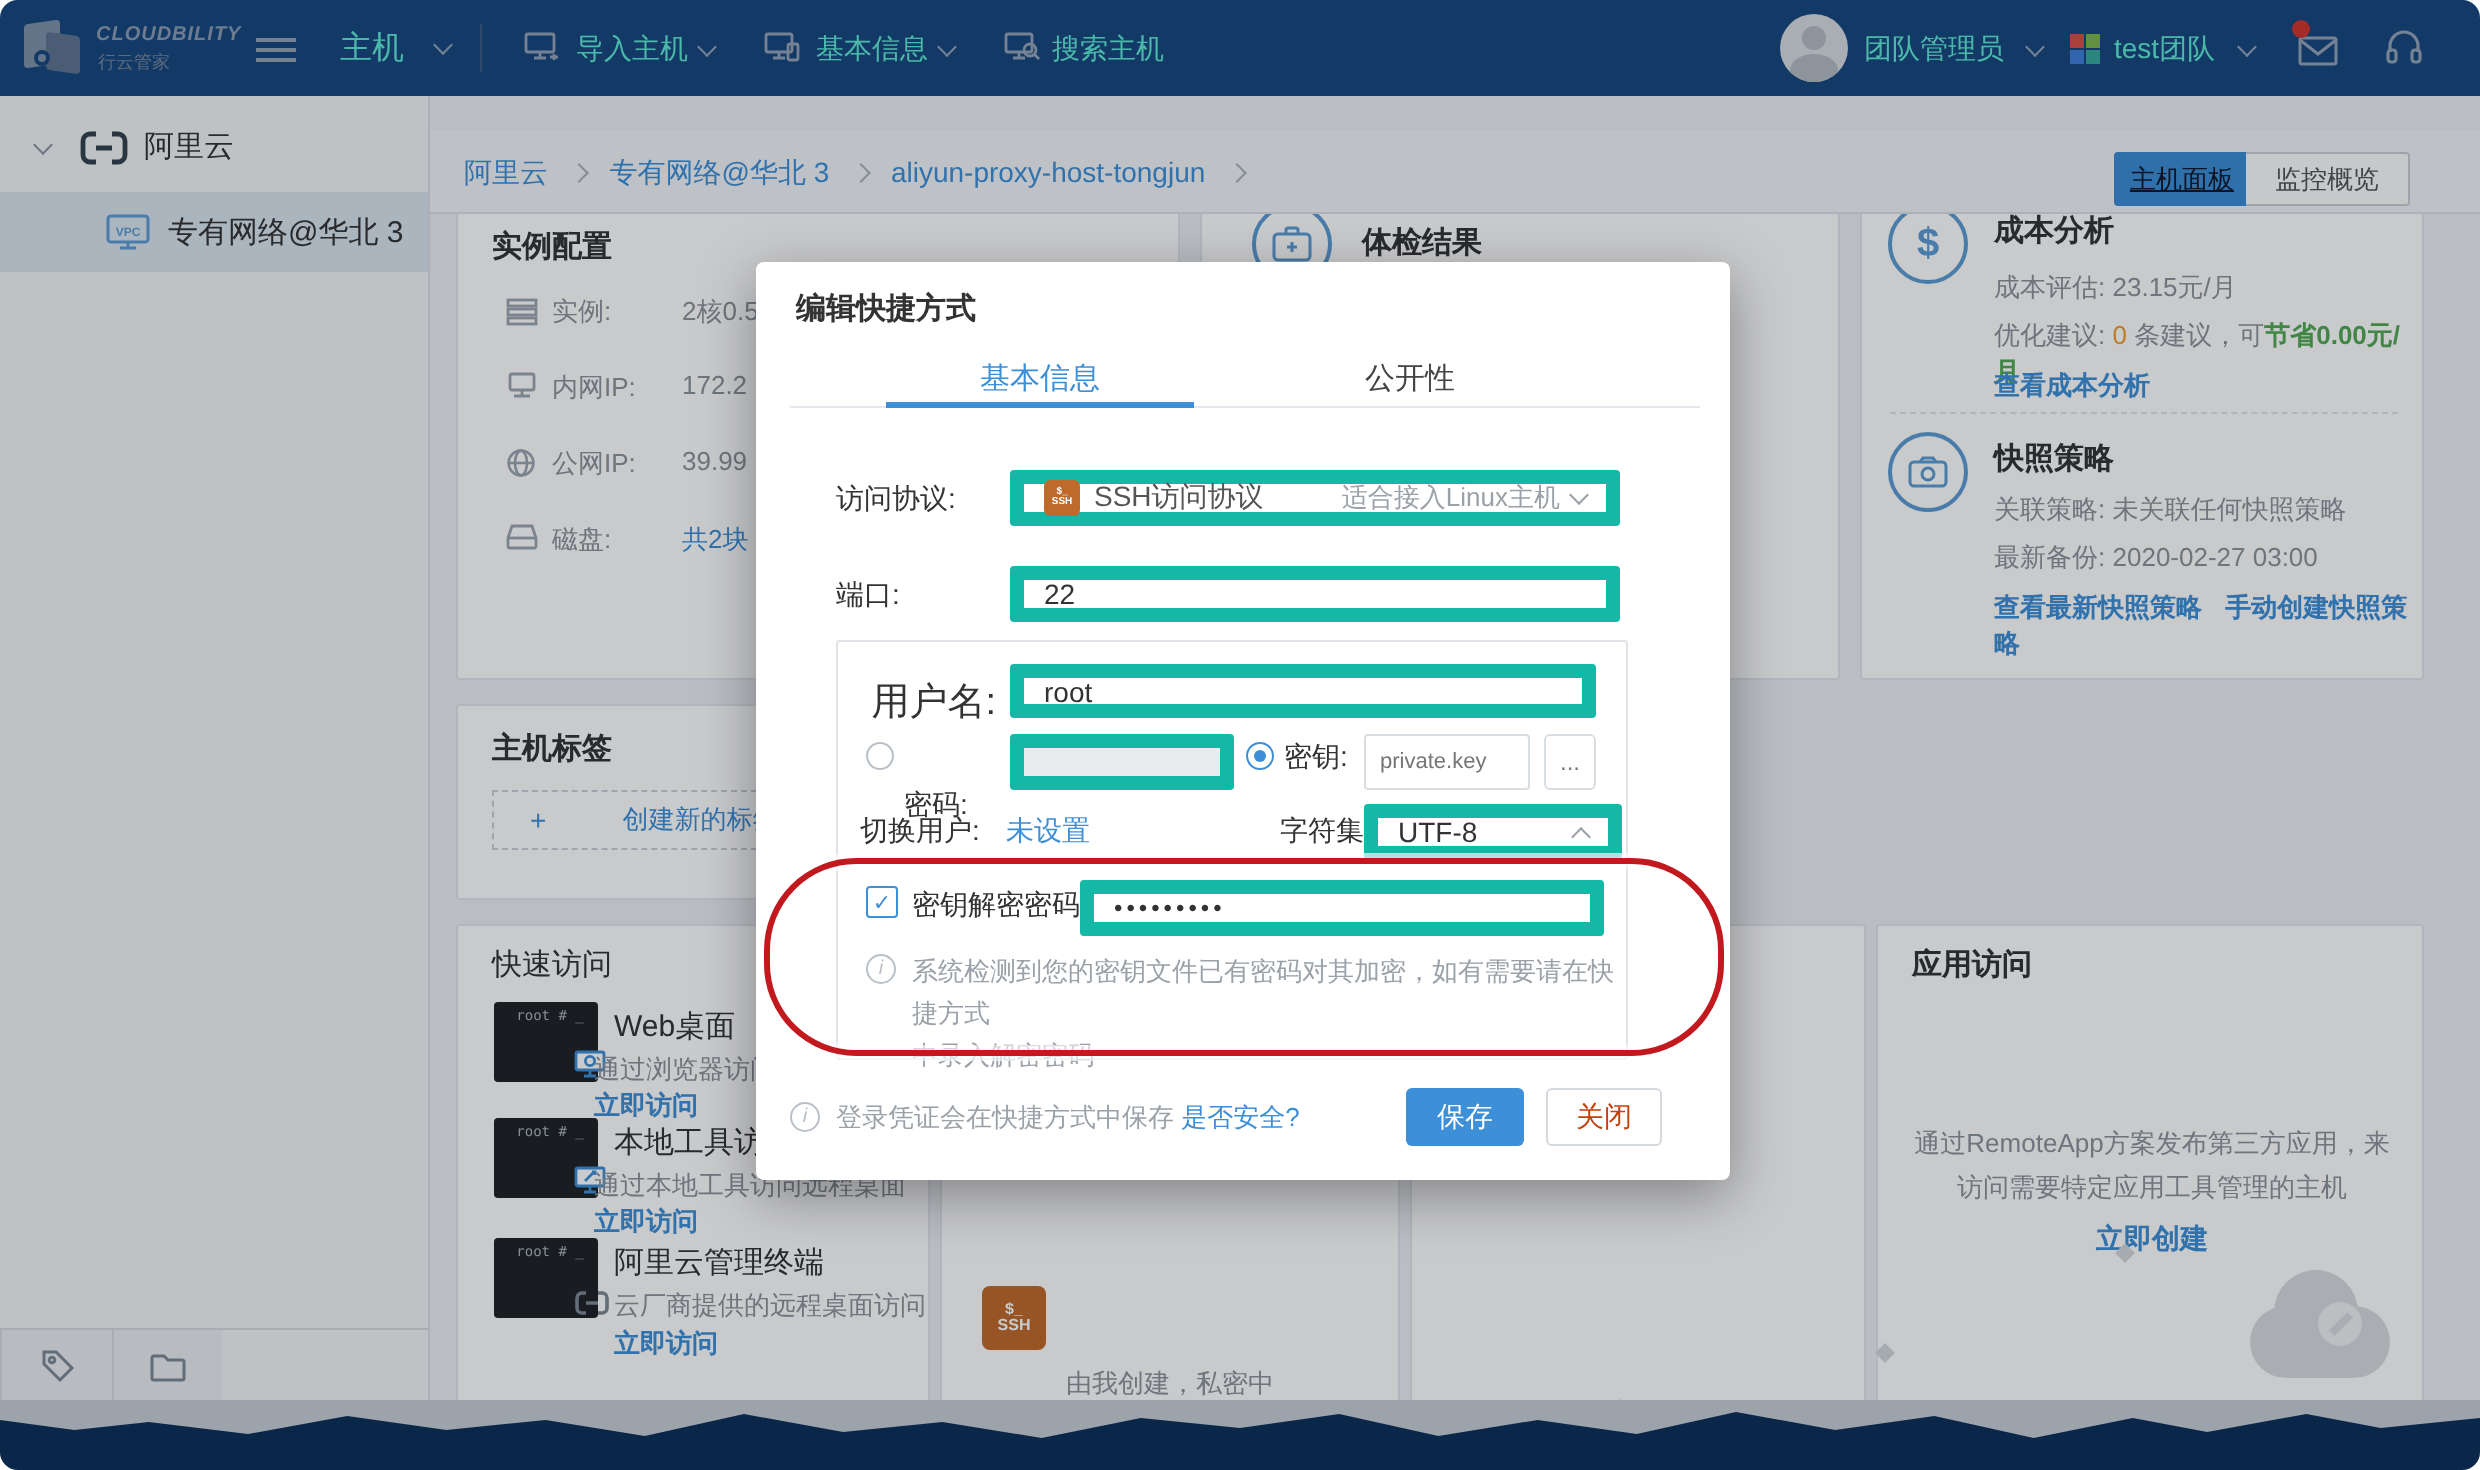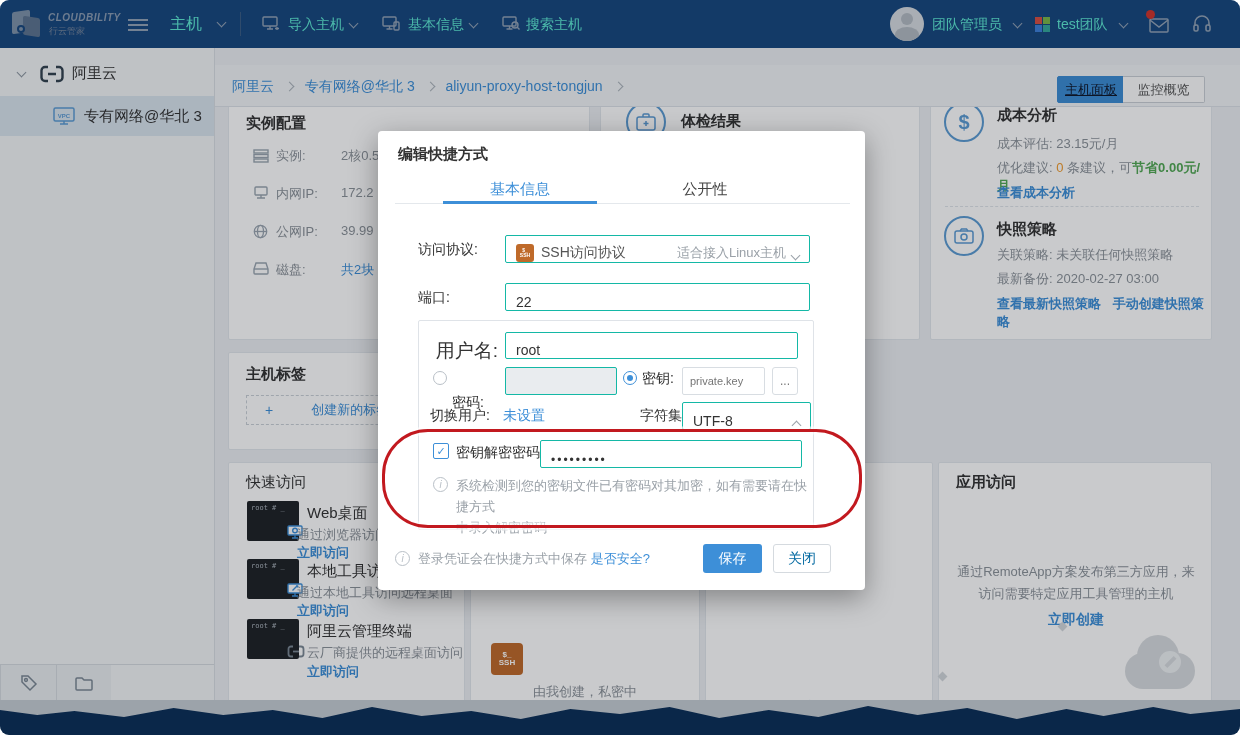--- a/index.html
+++ b/index.html
@@ -3,37 +3,37 @@
 <meta charset="utf-8">
 <style>
   html,body{margin:0;padding:0;background:#fff;}
   body{font-family:"Liberation Sans","DejaVu Sans",sans-serif;}
   .page{position:relative;width:1240px;height:735px;border-radius:9px;overflow:hidden;background:#eceff2;}
   .abs{position:absolute;}
   .link{color:#3d8fd8;}
   .gray{color:#8b9299;}
   .dark{color:#333;}
   .card{position:absolute;background:#fff;border:1px solid #e2e7ec;border-radius:2px;box-sizing:border-box;}
-  .input{position:absolute;background:#fff;border:1px solid #14b8a6;border-radius:2px;font-size:13px;color:#333;
-         display:flex;align-items:flex-end;padding:0 10px;box-sizing:border-box;}
+  .input{position:absolute;background:#fff;border:7px solid #14b8a6;border-radius:2px;font-size:13px;color:#333;
+         display:flex;align-items:center;padding:0 10px;box-sizing:border-box;}
   .btn{position:absolute;display:flex;align-items:center;justify-content:center;border-radius:3px;font-size:14px;box-sizing:border-box;}
   .chev{display:inline-block;width:6px;height:6px;border-right:1.5px solid currentColor;border-bottom:1.5px solid currentColor;}
   .chev.down{transform:rotate(45deg);}
   .chev.up{transform:rotate(-135deg);}
   .chev.right{transform:rotate(-45deg);}
   .navbar{position:absolute;left:0;top:0;width:1240px;height:48px;background:#17477e;z-index:3;}
   .nav-text{color:#5eead4;font-size:14px;}
   .crumbbar{position:absolute;left:215px;top:65px;width:1025px;height:42px;background:#f1f4f6;border-bottom:1px solid #dce1e7;z-index:3;box-sizing:border-box;}
   .sidebar{position:absolute;left:0;top:48px;width:215px;bottom:34px;background:#f3f5f7;border-right:1px solid #d9dee3;z-index:2;box-sizing:border-box;}
   .main{position:absolute;left:215px;top:90px;right:0;bottom:34px;background:#eceff2;overflow:hidden;z-index:1;}
   .circle-icon{position:absolute;width:40px;height:40px;border:2px solid #5b9bd3;border-radius:50%;
                display:flex;align-items:center;justify-content:center;color:#5b9bd3;box-sizing:border-box;}
   .badge{display:flex;flex-direction:column;align-items:center;justify-content:center;border-radius:4px;color:#fff;font-weight:bold;box-sizing:border-box;}
   .thumb{position:absolute;width:52px;height:40px;background:#1e2226;border-radius:2px;color:#aab2ba;
-         font-family:"DejaVu Sans Mono",monospace;font-size:7px;padding:3px 0 0 4px;box-sizing:border-box;}
+         font-family:"DejaVu Sans Mono",monospace;font-size:7px;padding:3px 0 0 4px;box-sizing:border-box;text-align:center;}
   .overlay{position:absolute;inset:0;background:rgba(8,14,24,0.22);z-index:10;}
   .modal{position:absolute;left:378px;top:131px;width:487px;height:459px;background:#fff;border-radius:4px;
          box-shadow:0 8px 28px rgba(0,0,0,0.35);z-index:20;}
   .annotation{position:absolute;left:382px;top:429px;width:474px;height:93px;border:3px solid #c2191f;border-radius:46px;
               box-shadow:0 0 0 2.5px rgba(255,255,255,0.65), inset 0 0 0 2.5px rgba(255,255,255,0.55);z-index:30;}
   .radio{position:absolute;width:14px;height:14px;border:1.5px solid #b9c0c7;border-radius:50%;background:#fff;box-sizing:border-box;}
   .radio.sel{border-color:#3d8fd8;}
   .radio.sel::after{content:"";position:absolute;left:2.5px;top:2.5px;width:6px;height:6px;border-radius:50%;background:#3d8fd8;}
   .checkbox{position:absolute;width:16px;height:16px;border:1.5px solid #3d8fd8;border-radius:2px;background:#fff;
             color:#3d8fd8;font-size:11px;font-weight:bold;display:flex;align-items:center;justify-content:center;box-sizing:border-box;}
@@ -417,18 +417,18 @@
     </div>
 
     <div class="abs" style="left:17px;top:420px;width:15px;height:15px;border:1.5px solid #b9c0c7;border-radius:50%;color:#b9c0c7;font-size:10px;font-style:italic;display:flex;align-items:center;justify-content:center;box-sizing:border-box;">
         <span>i</span>
       </div>
     <div class="abs" style="left:40px;top:419px;font-size:13px;color:#9aa1a8;">
       <span>登录凭证会在快捷方式中保存</span>
       <span class="link">是否安全?</span>
     </div>
     <div class="btn" style="left:325px;top:413px;width:59px;height:29px;background:#3d8fd8;color:#fff;">保存</div>
-    <div class="btn" style="left:395px;top:413px;width:58px;height:29px;background:#fff;border:1px solid #d5dadf;color:#0369a1;">关闭</div>
+    <div class="btn" style="left:395px;top:413px;width:58px;height:29px;background:#fff;border:1px solid #d5dadf;color:#c2410c;">关闭</div>
   </div>
 
   <div class="annotation"></div>
 
 </div>
 
 </body></html>

